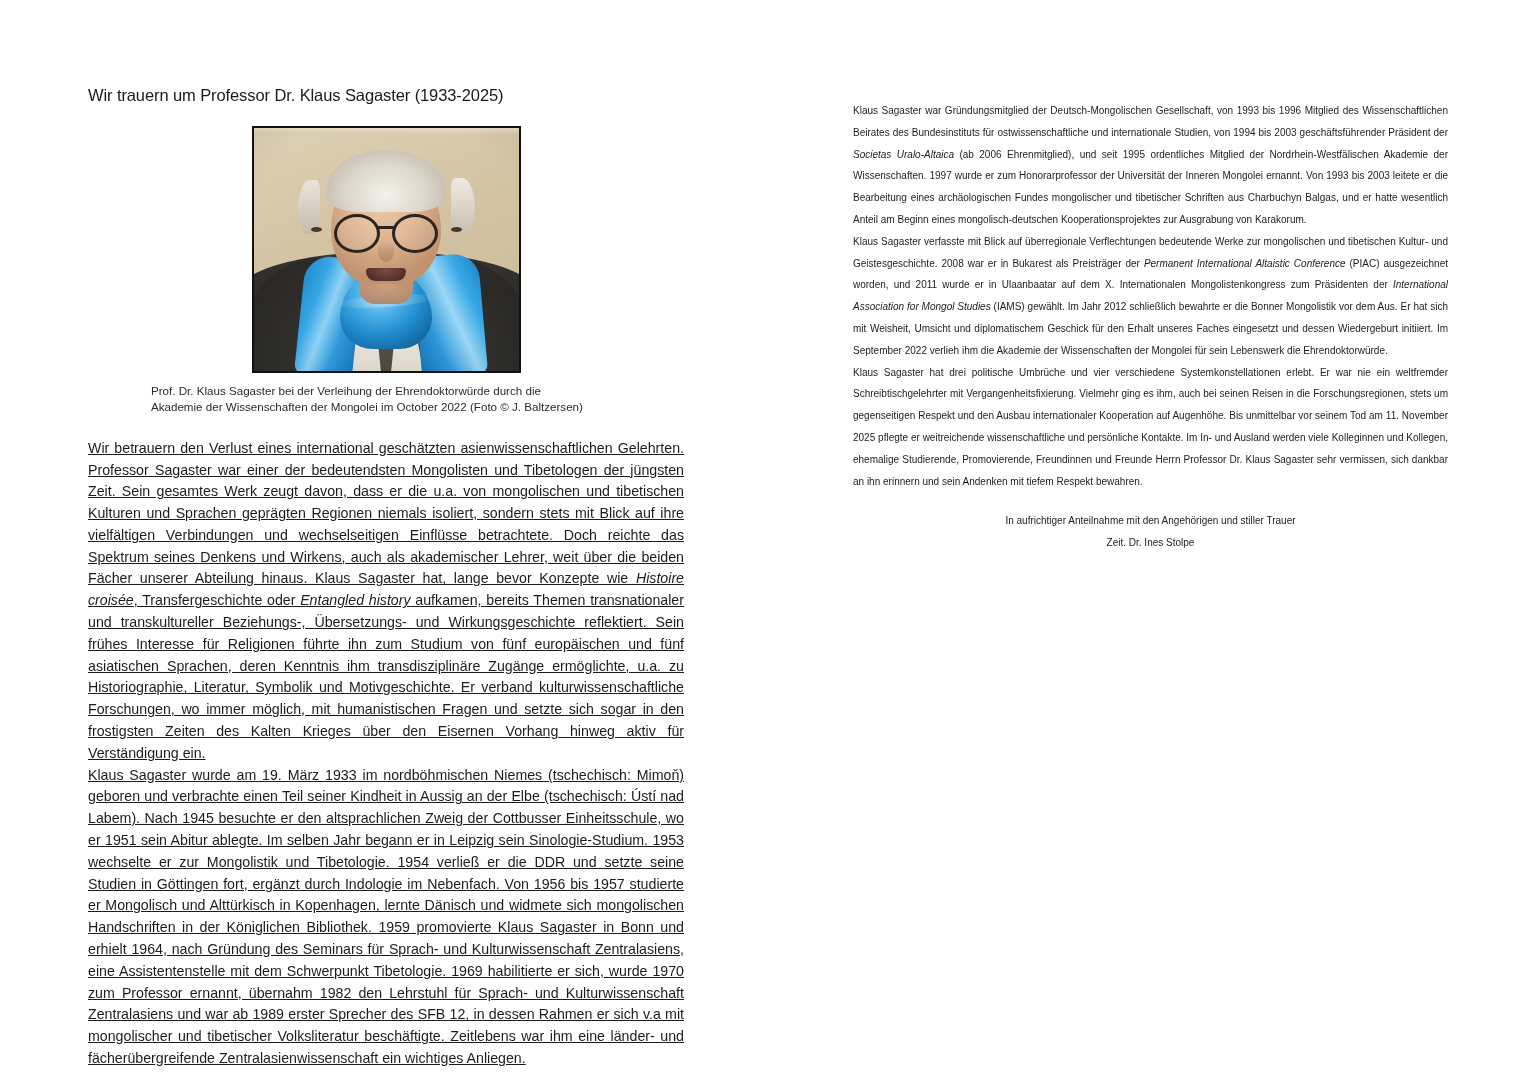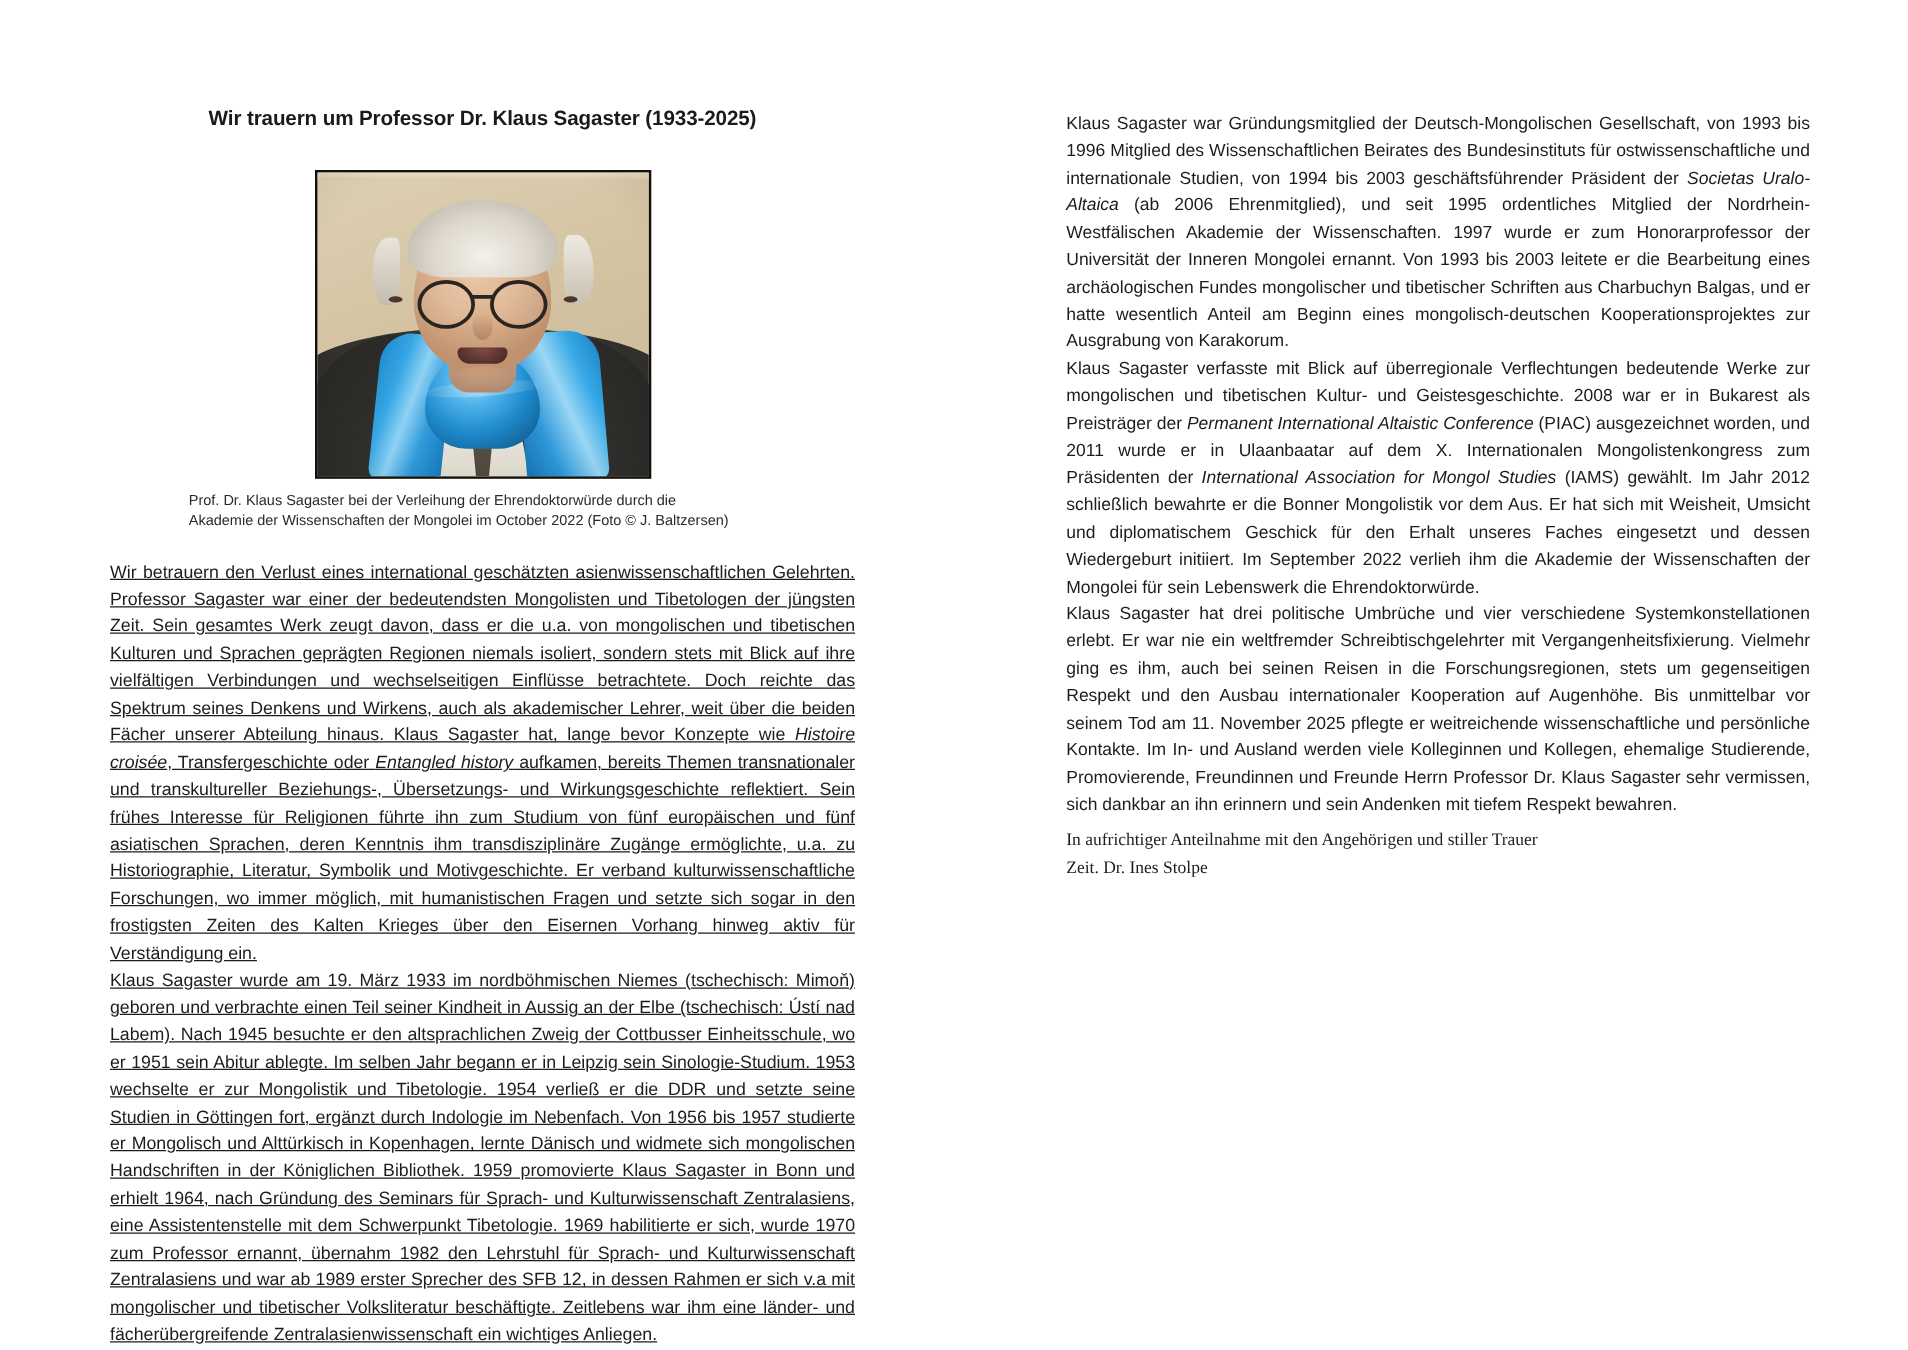--- a/index.html
+++ b/index.html
@@ -27,24 +27,24 @@
   
   .col-left {
     position: absolute;
     left: 88px;
     top: 86px;
     width: 596px;
   }
 
   .headline {
     font-size: 16.5px;
-    font-weight: bold;
+    font-weight: normal;
     letter-spacing: -0.1px;
-    text-align: center;
-    margin: 0 0 30px 0;
+    text-align: left;
+    margin: 0 0 20px 0;
     line-height: 1.2;
     color: #1a1a1a;
   }
 
   .photo-wrap {
     width: 269px;
     margin: 0 auto;
     padding: 0;
   }
 
@@ -312,34 +312,33 @@
   }
   .body-text p {
     margin: 0;
     text-decoration: underline;
   }
 
   
   .col-right {
     position: absolute;
     left: 853px;
-    top: 88px;
+    top: 100px;
     width: 595px;
-    font-size: 14px;
+    font-size: 10px;
     line-height: 21.8px;
     text-align: justify;
     color: #1c1c1c;
   }
   .col-right p { margin: 0; }
 
   .signature {
-    margin-top: 7px;
-    text-align: left;
+    margin-top: 18px;
+    text-align: center;
     line-height: 21.8px;
-    font-family: Liberation Serif, serif;
   }
 
   i, .it { font-style: italic; }
 </style>
 </head>
 <body>
 
 <div class="page">
 
   <div class="col-left">

